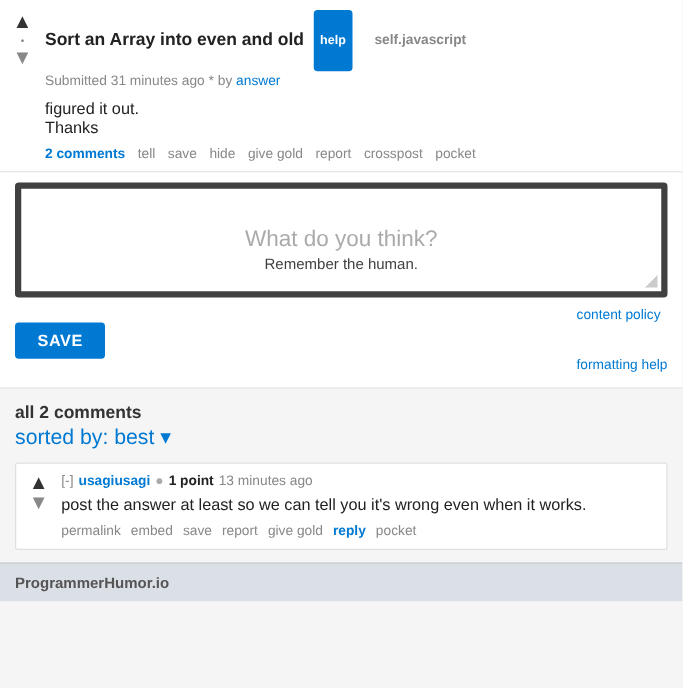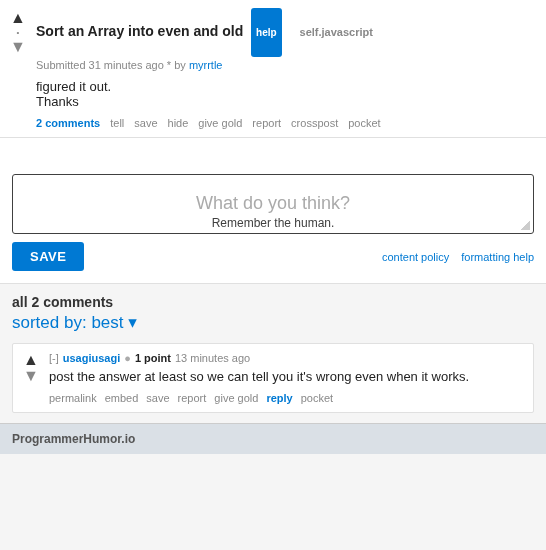--- a/index.html
+++ b/index.html
@@ -123,30 +123,29 @@
 
     .textarea-placeholder-sub {
       font-size: 12px;
       color: #404040;
       text-align: center;
       margin-top: 2px;
     }
 
     .fake-textarea {
       width: 100%;
-      height: 60px;
-      border: 1px solid #404040;
+      height: 92px;
+      border: 5px solid #404040;
       border-radius: 3px;
       background: #fff;
       position: relative;
       display: flex;
       flex-direction: column;
       justify-content: center;
       align-items: center;
-      margin-top: 28px;
     }
 
     .fake-textarea::after {
       content: '';
       position: absolute;
       bottom: 3px;
       right: 3px;
       width: 10px;
       height: 10px;
       background: linear-gradient(135deg, transparent 50%, #ccc 50%);
@@ -167,22 +166,23 @@
       font-weight: bold;
       border: none;
       border-radius: 3px;
       padding: 7px 18px;
       cursor: pointer;
       letter-spacing: 0.5px;
     }
 
     .bottom-links {
       display: flex;
-      gap: 12px;
-      font-size: 11px;
+      gap: 28px;
+      font-size: 11px;
+      flex-direction: column;
     }
 
     .bottom-links a {
       color: #0079d3;
       text-decoration: none;
     }
 
     
     .comments-section {
       background: #f5f5f5;
@@ -303,21 +303,21 @@
     <span class="arrow-down">▼</span>
   </div>
   <div class="post-content">
     <div class="post-title">
       <span>Sort an Array into even and old</span>
       <span class="help-badge">help</span>
       <span class="self-tag">self.javascript</span>
     </div>
     <div class="post-meta">
       <span>Submitted 31 minutes ago * by</span>
-      <a>myrrtle</a>
+      <a>answer</a>
     </div>
     <div class="post-body">
       <div>figured it out.</div>
       <div>Thanks</div>
     </div>
     <div class="post-actions">
       <a>2 comments</a>
       <a>tell</a>
       <a>save</a>
       <a>hide</a>

